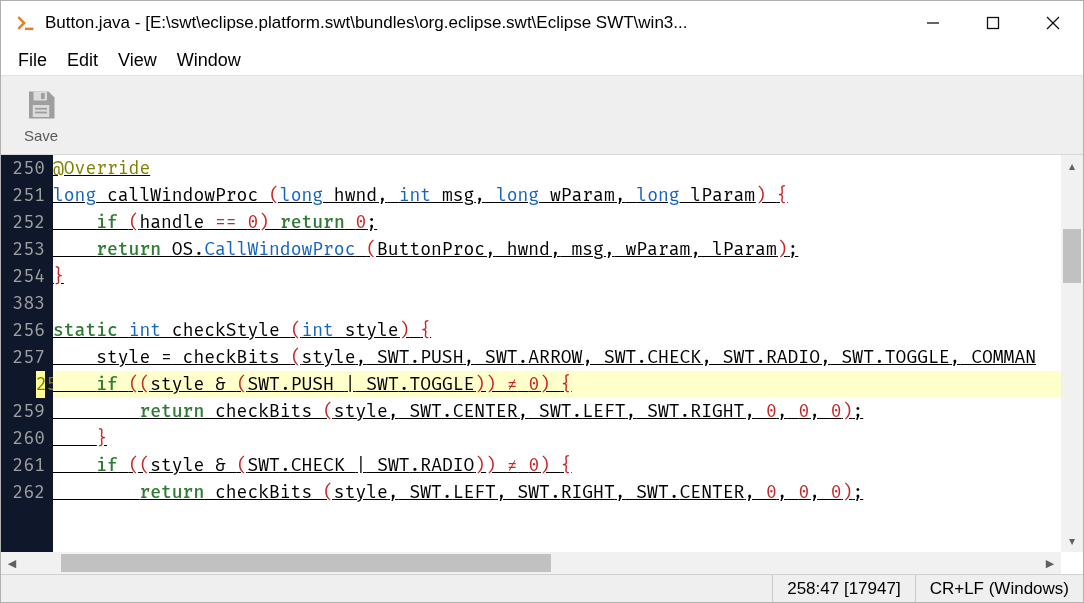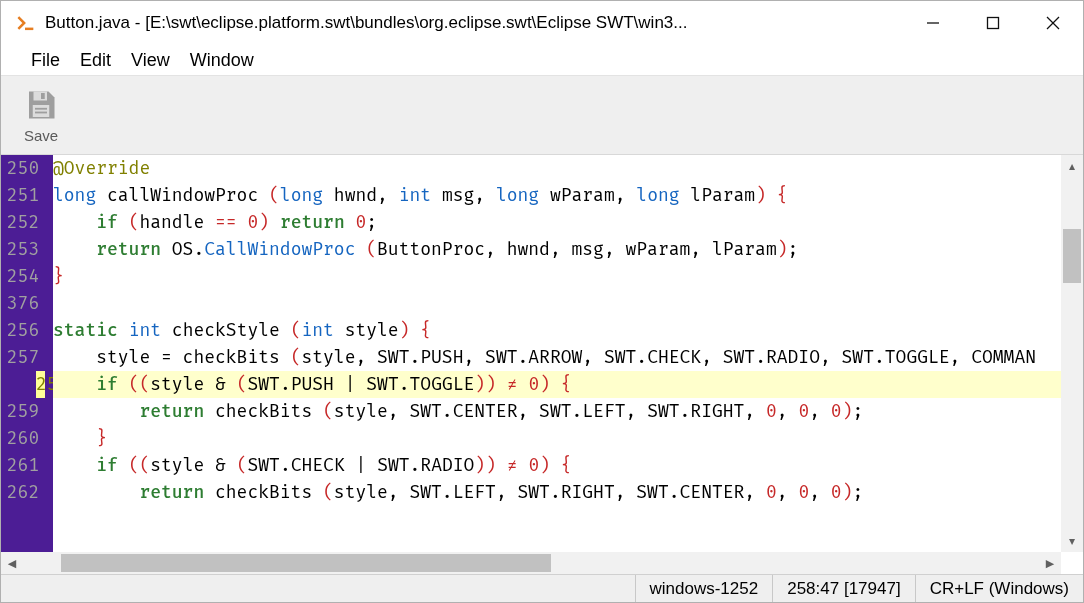--- a/index.html
+++ b/index.html
@@ -6,33 +6,33 @@
   html, body { width: 1084px; height: 603px; font-family: "Segoe UI", Tahoma, sans-serif; overflow: hidden; background: #fff; }
   .window { width: 100%; height: 100%; border: 1px solid #b0b0b0; display: flex; flex-direction: column; }
   
   .titlebar { height: 44px; display: flex; align-items: center; padding: 0 0 0 14px; background: #fff; }
   .app-icon { width: 20px; height: 20px; margin-right: 10px; }
   .titlebar .title { font-size: 17px; color: #000; white-space: nowrap; overflow: hidden; text-overflow: ellipsis; flex: 0 1 auto; max-width: 820px; }
   .title-controls { margin-left: auto; display: flex; }
   .title-btn { width: 60px; height: 42px; display: flex; align-items: center; justify-content: center; }
   .title-btn svg { stroke: #111; }
   
-  .menubar { height: 30px; display: flex; align-items: center; padding: 0 20px; font-size: 18px; color: #000; background: #fff; }
+  .menubar { height: 30px; display: flex; align-items: center; padding: 0 7px; font-size: 18px; color: #000; background: #fff; }
   .menubar .menu-item { padding: 2px 10px; }
   
   .toolbar { height: 80px; background: #efefef; display: flex; align-items: center; padding: 16px 10px; border-top: 1px solid #e3e3e3; border-bottom: 1px solid #d8d8d8; gap: 16px; }
   .tool-btn { display: flex; flex-direction: column; align-items: center; justify-content: center; width: 60px; height: 70px; color: #5a5a5a; font-size: 15px; }
   .tool-btn .glyph { width: 36px; height: 36px; margin-bottom: 4px; display:flex; align-items:center; justify-content:center; }
   
   .editor-wrap { flex: 1; display: flex; flex-direction: column; background: #fff; position: relative; }
   .editor { flex: 1; display: flex; overflow: hidden; font-family: "Fira Mono","Fira Code","Consolas",monospace; font-size: 18px; line-height: 27px; }
-  .gutter { width: 52px; background: #4c1d95; color: #a0a0a0; text-align: center; padding-right: 8px; user-select: none; }
+  .gutter { width: 52px; background: #0f172a; color: #a0a0a0; text-align: right; padding-right: 8px; user-select: none; }
   .gutter .ln { height: 27px; }
   .gutter .ln.hl { background: #ffff99; color: #808000; margin-left: 35px; }
-  .code { flex: 1; white-space: pre; overflow: hidden; position: relative; }
+  .code { flex: 1; white-space: pre; overflow: hidden; position: relative; text-decoration: underline; }
   .code .row { height: 27px; }
   .code .row.hl { background: #ffffcc; }
   
   .kw { color: #2e7d32; font-weight: 500; }
   .type { color: #1565c0; }
   .fnname { color: #000; }
   .op { color: #000; }
   .num { color: #c62828; }
   .punct { color: #000; }
   .brace { color: #c62828; }
@@ -112,21 +112,21 @@
   </div>
 
   <div class="editor-wrap">
     <div class="editor">
       <div class="gutter" id="gutter">
           <div class="ln">250</div>
           <div class="ln">251</div>
           <div class="ln">252</div>
           <div class="ln">253</div>
           <div class="ln">254</div>
-          <div class="ln">376</div>
+          <div class="ln">383</div>
           <div class="ln">256</div>
           <div class="ln">257</div>
           <div class="ln hl">258</div>
           <div class="ln">259</div>
           <div class="ln">260</div>
           <div class="ln">261</div>
           <div class="ln">262</div>
         </div>
       <div class="code" id="code"><div class="row"><span class="annotation">@Override</span></div><div class="row"><span class="type">long</span> <span class="fnname">callWindowProc</span> <span class="brace">(</span><span class="type">long</span> hwnd<span class="punct">,</span> <span class="type">int</span> msg<span class="punct">,</span> <span class="type">long</span> wParam<span class="punct">,</span> <span class="type">long</span> lParam<span class="brace">)</span> <span class="brace">{</span></div><div class="row">    <span class="kw">if</span> <span class="brace">(</span>handle <span class="eq">==</span> <span class="num">0</span><span class="brace">)</span> <span class="kw">return</span> <span class="num">0</span><span class="punct">;</span></div><div class="row">    <span class="kw">return</span> OS<span class="dot">.</span><span class="type">CallWindowProc</span> <span class="brace">(</span>ButtonProc<span class="punct">,</span> hwnd<span class="punct">,</span> msg<span class="punct">,</span> wParam<span class="punct">,</span> lParam<span class="brace">)</span><span class="punct">;</span></div><div class="row"><span class="brace">}</span></div><div class="row"></div><div class="row"><span class="kw">static</span> <span class="type">int</span> <span class="fnname">checkStyle</span> <span class="brace">(</span><span class="type">int</span> style<span class="brace">)</span> <span class="brace">{</span></div><div class="row">    style <span class="op">=</span> checkBits <span class="brace">(</span>style<span class="punct">,</span> SWT<span class="dot">.</span>PUSH<span class="punct">,</span> SWT<span class="dot">.</span>ARROW<span class="punct">,</span> SWT<span class="dot">.</span>CHECK<span class="punct">,</span> SWT<span class="dot">.</span>RADIO<span class="punct">,</span> SWT<span class="dot">.</span>TOGGLE<span class="punct">,</span> COMMAN</div><div class="row hl">    <span class="kw">if</span> <span class="brace">((</span>style <span class="op">&amp;</span> <span class="brace">(</span>SWT<span class="dot">.</span>PUSH <span class="op">|</span> SWT<span class="dot">.</span>TOGGLE<span class="brace">))</span> <span class="ne">≠</span> <span class="num">0</span><span class="brace">)</span> <span class="brace">{</span></div><div class="row">        <span class="kw">return</span> checkBits <span class="brace">(</span>style<span class="punct">,</span> SWT<span class="dot">.</span>CENTER<span class="punct">,</span> SWT<span class="dot">.</span>LEFT<span class="punct">,</span> SWT<span class="dot">.</span>RIGHT<span class="punct">,</span> <span class="num">0</span><span class="punct">,</span> <span class="num">0</span><span class="punct">,</span> <span class="num">0</span><span class="brace">)</span><span class="punct">;</span></div><div class="row">    <span class="brace">}</span></div><div class="row">    <span class="kw">if</span> <span class="brace">((</span>style <span class="op">&amp;</span> <span class="brace">(</span>SWT<span class="dot">.</span>CHECK <span class="op">|</span> SWT<span class="dot">.</span>RADIO<span class="brace">))</span> <span class="ne">≠</span> <span class="num">0</span><span class="brace">)</span> <span class="brace">{</span></div><div class="row">        <span class="kw">return</span> checkBits <span class="brace">(</span>style<span class="punct">,</span> SWT<span class="dot">.</span>LEFT<span class="punct">,</span> SWT<span class="dot">.</span>RIGHT<span class="punct">,</span> SWT<span class="dot">.</span>CENTER<span class="punct">,</span> <span class="num">0</span><span class="punct">,</span> <span class="num">0</span><span class="punct">,</span> <span class="num">0</span><span class="brace">)</span><span class="punct">;</span></div></div>
       <div class="vscroll">
@@ -139,18 +139,17 @@
       <div class="arrow">◀</div>
       <div class="track">
         <div class="thumb"></div>
       </div>
       <div class="arrow">▶</div>
     </div>
   </div>
 
   <div class="statusbar">
     <div class="cell spacer"></div>
-    <div class="cell">windows-1252</div>
     <div class="cell">258:47 [17947]</div>
     <div class="cell">CR+LF (Windows)</div>
   </div>
 
 </div>
 
 </body></html>

